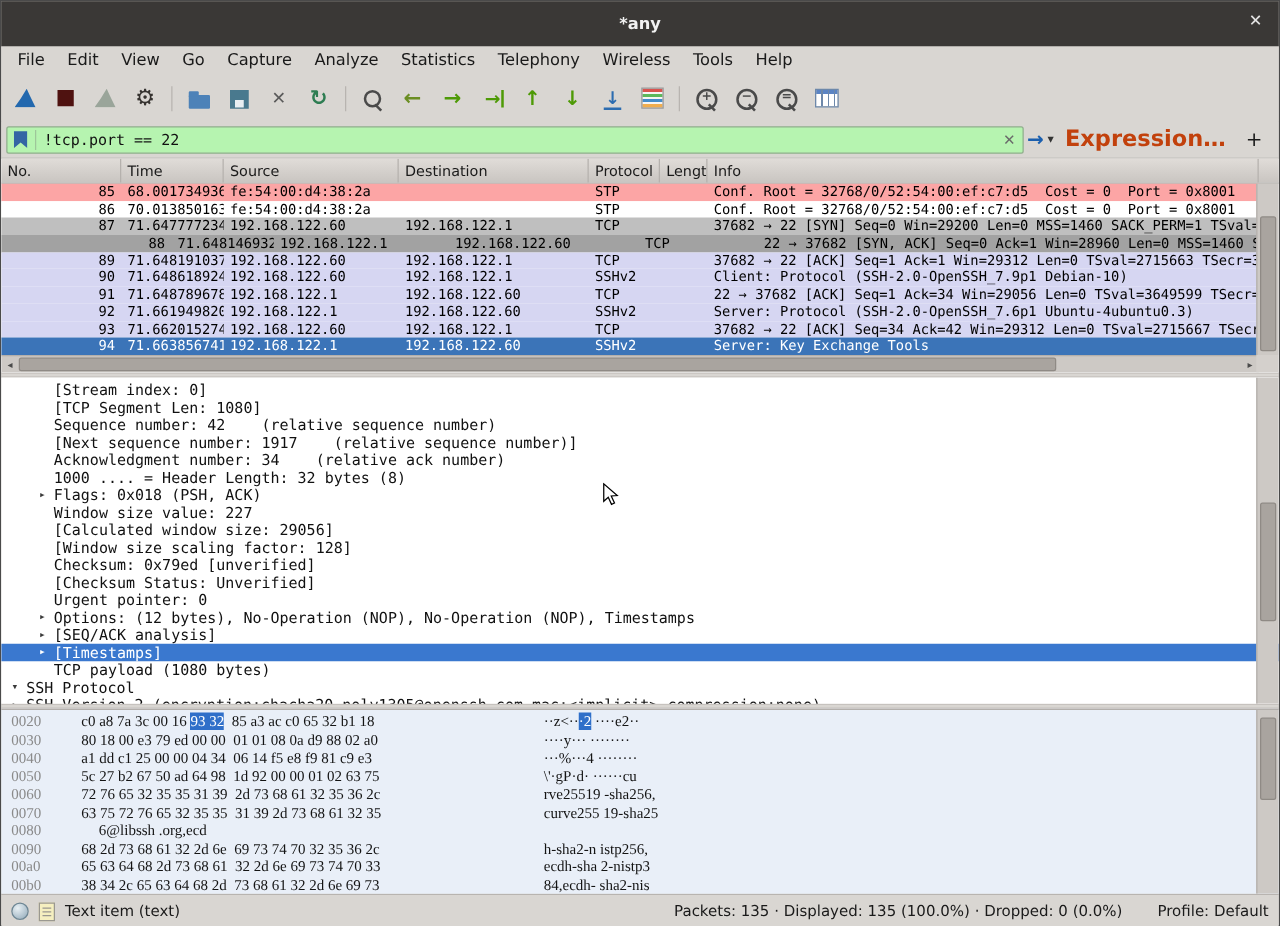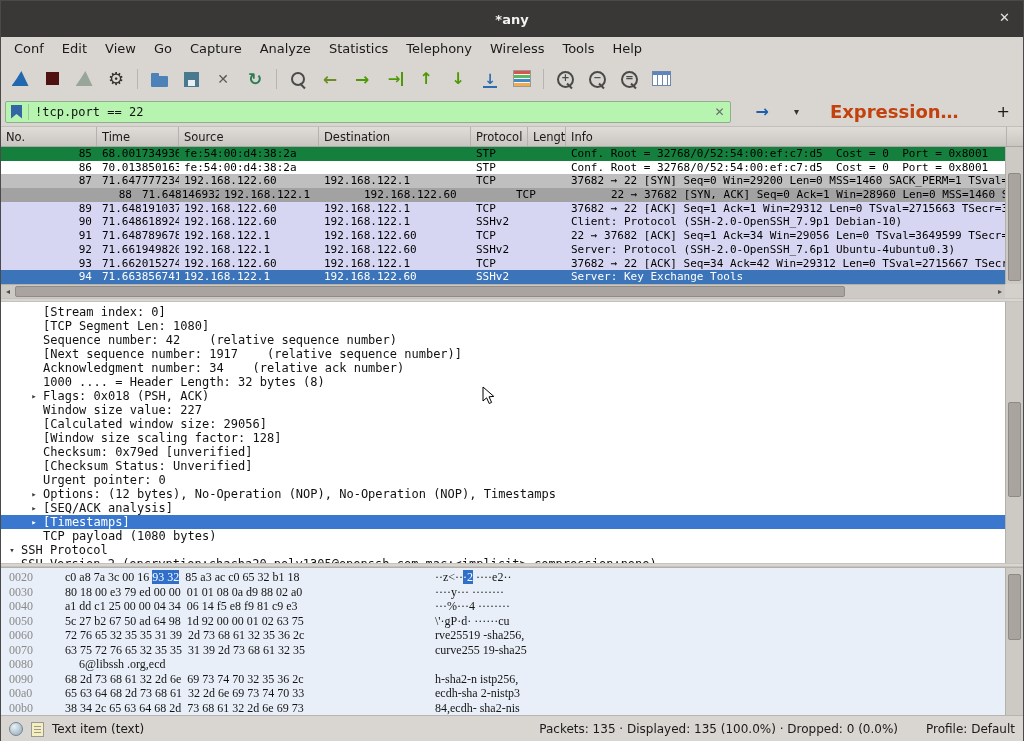--- a/index.html
+++ b/index.html
@@ -42,21 +42,21 @@
   .i-auto-scroll::before{content:"↓";font-size:14px;font-weight:bold;color:#2c6cb0;}
   .i-auto-scroll::after{content:"";position:absolute;left:4px;bottom:2px;width:14px;height:2px;background:#2c6cb0;}
   .i-colorize::before{content:"";width:16px;height:15px;border:1px solid #9a9a9a;background:linear-gradient(#d9534f 0 3px,#f5f5f5 3px 4px,#5cb85c 4px 7px,#f5f5f5 7px 8px,#428bca 8px 11px,#f5f5f5 11px 12px,#f0ad4e 12px 15px);}
   .i-zoom-in::before,.i-zoom-out::before,.i-zoom-reset::before{position:absolute;left:3px;top:3px;width:13px;height:13px;border:2px solid #4a4a4a;border-radius:50%;font-size:10px;line-height:9px;text-align:center;color:#4a4a4a;font-weight:bold;}
   .i-zoom-in::before{content:"+";}
   .i-zoom-out::before{content:"−";}
   .i-zoom-reset::before{content:"=";}
   .i-resize-columns::before{content:"";width:17px;height:13px;border:1px solid #6d88aa;background:linear-gradient(90deg,transparent 0 4px,#6d88aa 4px 5px,transparent 5px 9px,#6d88aa 9px 10px,transparent 10px 14px,#6d88aa 14px 15px,transparent 15px),linear-gradient(#5b84c4 0 3px,#fff 3px);}
 
   
-  .filterbar{flex:0 0 30px;display:flex;align-items:center;padding:0 6px 0 4px;gap:23px;background:#d9d6d2;border-bottom:1px solid #c2bfbb;}
+  .filterbar{flex:0 0 30px;display:flex;align-items:center;padding:0 6px 0 4px;gap:1px;background:#d9d6d2;border-bottom:1px solid #c2bfbb;}
   .filter-field{flex:1;height:22px;background:#b6f4b0;border:1px solid #8fae8c;border-radius:2px;display:flex;align-items:center;padding:0 5px;gap:6px;}
   .bookmark{width:11px;height:14px;background:#3465a4;clip-path:polygon(0 0,100% 0,100% 100%,50% 68%,0 100%);flex:0 0 11px;}
   .fsep{width:1px;height:16px;background:#9ec69a;flex:0 0 1px;}
   .filter-text{flex:1;font-family:"DejaVu Sans Mono",monospace;font-size:12px;color:#111;white-space:pre;overflow:hidden;}
   .clearx{color:#6a6a6a;font-size:12px;font-weight:bold;}
   .apply-btn{color:#1b5fae;font-size:16px;font-weight:bold;padding:0 2px;}
   .fcaret{color:#333;font-size:10px;}
   .expression{font-size:18px;color:#c2410c;padding:0 8px;font-weight:bold;}
   .addbtn{font-size:16px;color:#1a1a1a;padding:0 7px;}
 
@@ -118,21 +118,21 @@
 <body>
 
 <div class="window">
 
   <div class="titlebar">
     <span class="title">*any</span>
     <span class="closebtn">✕</span>
   </div>
 
   <div class="menubar" id="menubar">
-      <span class="mitem">Conf</span>
+      <span class="mitem">File</span>
       <span class="mitem">Edit</span>
       <span class="mitem">View</span>
       <span class="mitem">Go</span>
       <span class="mitem">Capture</span>
       <span class="mitem">Analyze</span>
       <span class="mitem">Statistics</span>
       <span class="mitem">Telephony</span>
       <span class="mitem">Wireless</span>
       <span class="mitem">Tools</span>
       <span class="mitem">Help</span>
@@ -222,21 +222,21 @@
         <div class="hcell">No.</div>
         <div class="hcell">Time</div>
         <div class="hcell">Source</div>
         <div class="hcell">Destination</div>
         <div class="hcell">Protocol</div>
         <div class="hcell">Length</div>
         <div class="hcell">Info</div>
         <div class="hcell hfill"></div>
       </div>
     <div class="plist-rows" id="plist-rows">
-        <div class="prow" style="background: #15803d; color: rgb(0, 0, 0);">
+        <div class="prow" style="background: #fca5a5; color: rgb(0, 0, 0);">
           <span class="pcell pc0">85</span>
           <span class="pcell pc1">68.001734936</span>
           <span class="pcell pc2">fe:54:00:d4:38:2a</span>
           <span class="pcell pc3"></span>
           <span class="pcell pc4">STP</span>
           <span class="pcell pc5">54</span>
           <span class="pcell pc6">Conf. Root = 32768/0/52:54:00:ef:c7:d5  Cost = 0  Port = 0x8001</span>
         </div>
         <div class="prow" style="background: rgb(255, 255, 255); color: rgb(0, 0, 0);">
           <span class="pcell pc0">86</span>

